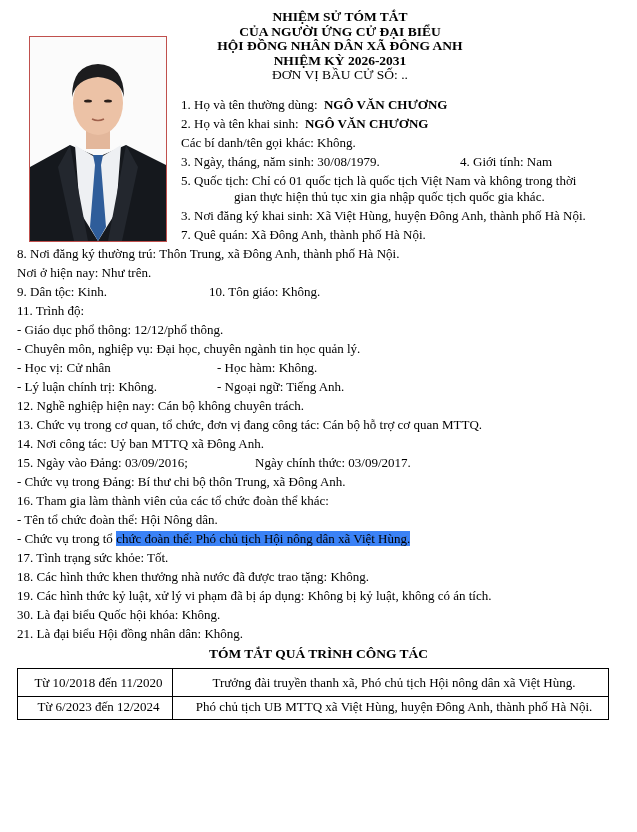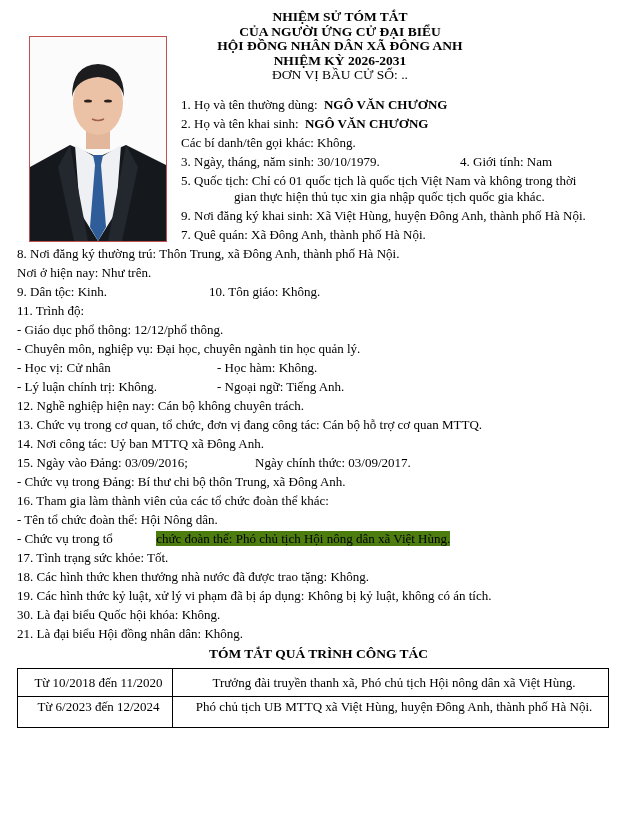--- a/index.html
+++ b/index.html
@@ -3,21 +3,21 @@
 <meta charset="utf-8">
 <style>
   html, body { margin:0; padding:0; background:#ffffff; }
   body { width:637px; height:832px; position:relative; overflow:hidden;
          font-family:"Liberation Serif", "DejaVu Serif", serif; color:#000; font-size:13px; }
   .abs { position:absolute; white-space:nowrap; line-height:16px; }
   .title { position:absolute; left:170px; width:340px; text-align:center; font-weight:bold; font-size:13.5px; line-height:14.5px; }
   .title.normal { font-weight:normal; }
   .photo { position:absolute; left:29px; top:36px; width:136px; height:204px; border:1px solid #c0504d; background:#f7f7f7; overflow:hidden; }
   .bold { font-weight:bold; }
-  .hl { background:#4d7c0f;margin-left:40px; }
+  .hl { background:#3b82f6; }
   table.career { position:absolute; left:17px; top:668px; width:592px; border-collapse:collapse; font-size:13px; }
   table.career td, table.career th { border:1.2px solid #000; padding:0 0 0 7px; vertical-align:top; line-height:19px; text-align:center; font-weight:normal; }
   table.career th { font-weight:bold; text-align:center; padding:3px 0 0 0; height:37px; }
   .sect-title { position:absolute; left:0; width:637px; text-align:center; top:646px; font-weight:bold; font-size:13.5px; }
 </style>
 </head>
 <body>
 
 <div class="title" style="top:10px;">NHIỆM SỬ TÓM TẮT</div>
 <div class="title" style="top:24.5px;">CỦA NGƯỜI ỨNG CỬ ĐẠI BIỂU</div>
@@ -52,25 +52,25 @@
 
 <div class="abs" style="left:181px; top:97px;">
   <span>1. Họ và tên thường dùng:</span>
   <span class="bold" style="margin-left:3px;">NGÔ VĂN CHƯƠNG</span>
 </div>
 <div class="abs" style="left:181px; top:116px;">
   <span>2. Họ và tên khai sinh:</span>
   <span class="bold" style="margin-left:3px;">NGÔ VĂN CHƯƠNG</span>
 </div>
 <div class="abs" style="left:181px; top:135px;">Các bí danh/tên gọi khác: Không.</div>
-<div class="abs" style="left:181px; top:154px;">3. Ngày, tháng, năm sinh: 30/10/1979.</div>
+<div class="abs" style="left:181px; top:154px;">3. Ngày, tháng, năm sinh: 30/08/1979.</div>
 <div class="abs" style="left:460px; top:154px;">4. Giới tính: Nam</div>
 <div class="abs" style="left:181px; top:173px;">5. Quốc tịch: Chỉ có 01 quốc tịch là quốc tịch Việt Nam và không trong thời</div>
 <div class="abs" style="left:189px; top:189px;margin-left:45px;">gian thực hiện thủ tục xin gia nhập quốc tịch quốc gia khác.</div>
-<div class="abs" style="left:181px; top:208px;">9. Nơi đăng ký khai sinh: Xã Việt Hùng, huyện Đông Anh, thành phố Hà Nội.</div>
+<div class="abs" style="left:181px; top:208px;">3. Nơi đăng ký khai sinh: Xã Việt Hùng, huyện Đông Anh, thành phố Hà Nội.</div>
 <div class="abs" style="left:181px; top:227px;">7. Quê quán: Xã Đông Anh, thành phố Hà Nội.</div>
 
 <div class="abs" style="left:17px; top:246px;">8. Nơi đăng ký thường trú: Thôn Trung, xã Đông Anh, thành phố Hà Nội.</div>
 <div class="abs" style="left:17px; top:265px;">Nơi ở hiện nay: Như trên.</div>
 <div class="abs" style="left:17px; top:284px;">9. Dân tộc: Kinh.</div>
 <div class="abs" style="left:209px; top:284px;">10. Tôn giáo: Không.</div>
 <div class="abs" style="left:17px; top:303px;">11. Trình độ:</div>
 <div class="abs" style="left:17px; top:322px;">- Giáo dục phổ thông: 12/12/phổ thông.</div>
 <div class="abs" style="left:17px; top:341px;">- Chuyên môn, nghiệp vụ: Đại học, chuyên ngành tin học quản lý.</div>
 <div class="abs" style="left:17px; top:360px;">- Học vị: Cử nhân</div>
@@ -99,18 +99,18 @@
 <table class="career">
   <colgroup>
       <col style="width:155px">
       <col>
     </colgroup>
   <tbody>
   <tr style="height:28px;">
     <td style="padding-top:4px;">Từ 10/2018 đến 11/2020</td>
     <td style="padding-top:4px;">Trưởng đài truyền thanh xã, Phó chủ tịch Hội nông dân xã Việt Hùng.</td>
   </tr>
-  <tr style="height:31px;margin-left:40px;">
+  <tr style="height:23px;margin-left:40px;">
     <td>Từ 6/2023 đến 12/2024</td>
     <td>Phó chủ tịch UB MTTQ xã Việt Hùng, huyện Đông Anh, thành phố Hà Nội.</td>
   </tr>
 </tbody>
   </table>
 
 </body></html>

